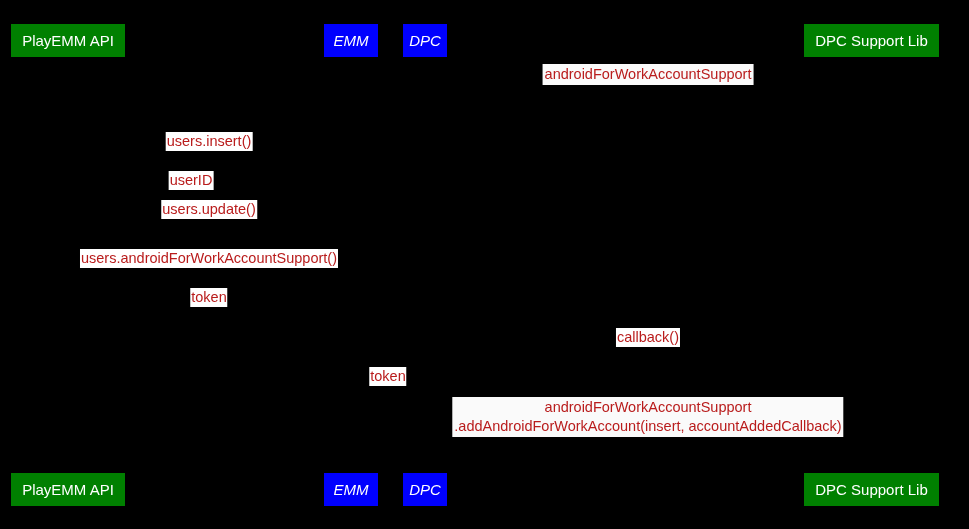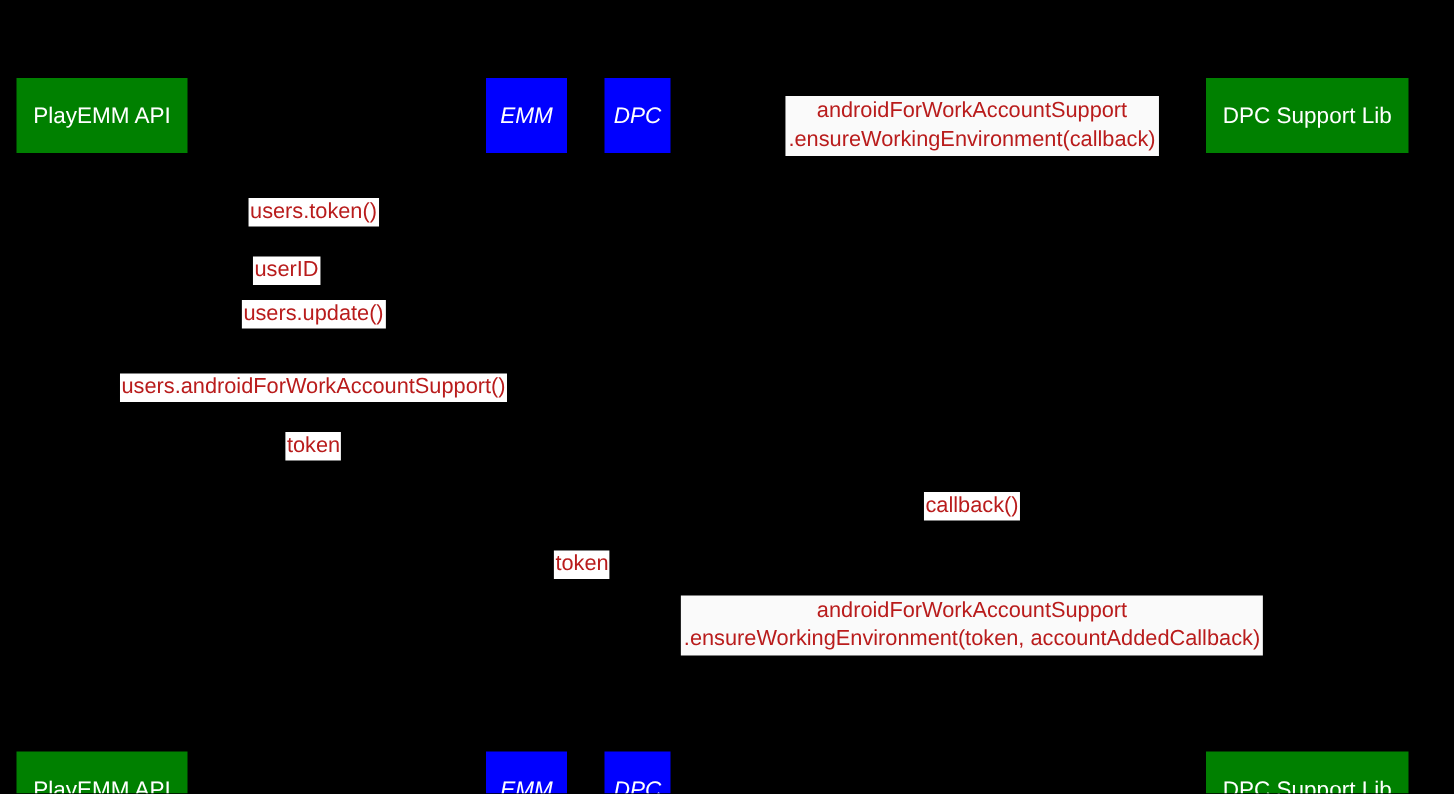--- a/index.html
+++ b/index.html
@@ -20,22 +20,21 @@
   .participant {
     position: absolute;
     display: flex;
     align-items: center;
     justify-content: center;
     color: #ffffff;
     font-size: 15px;
     line-height: 1;
     white-space: nowrap;
     box-sizing: border-box;
-    height: 50px;
-    margin-top: 28px;
+    height: 33px;
   }
   .participant.green { background: #008000; }
   .participant.blue  { background: #0000ff; font-style: italic; }
 
   .lifeline {
     position: absolute;
     width: 1px;
     background: #000000;
   }
 
@@ -109,24 +108,23 @@
       <div class="participant blue" style="left: 403px; top: 473px; width: 44px;">
         <span>DPC</span>
       </div>
       <div class="participant green" style="left: 804px; top: 473px; width: 135px;">
         <span>DPC Support Lib</span>
       </div>
     </div>
   <div id="messages-layer">
       <div class="msg-label two-line" style="left: 648px; top: 64px;">
         <span class="line">androidForWorkAccountSupport</span>
-        <span class="line">.ensureWorkingEnvironment(callback)</span>
       </div>
       <div class="msg-label" style="left: 209px; top: 132px;">
-        <span class="line">users.token()</span>
+        <span class="line">users.insert()</span>
       </div>
       <div class="msg-label" style="left: 191px; top: 171px;">
         <span class="line">userID</span>
       </div>
       <div class="msg-label" style="left: 209px; top: 200px;">
         <span class="line">users.update()</span>
       </div>
       <div class="msg-label" style="left: 209px; top: 249px;">
         <span class="line">users.androidForWorkAccountSupport()</span>
       </div>
@@ -134,16 +132,16 @@
         <span class="line">token</span>
       </div>
       <div class="msg-label" style="left: 648px; top: 328px;">
         <span class="line">callback()</span>
       </div>
       <div class="msg-label" style="left: 388px; top: 367px;">
         <span class="line">token</span>
       </div>
       <div class="msg-label two-line" style="left: 648px; top: 397px;">
         <span class="line">androidForWorkAccountSupport</span>
-        <span class="line">.ensureWorkingEnvironment(token, accountAddedCallback)</span>
+        <span class="line">.addAndroidForWorkAccount(insert, accountAddedCallback)</span>
       </div>
     </div>
 </div>
 
 </body></html>

